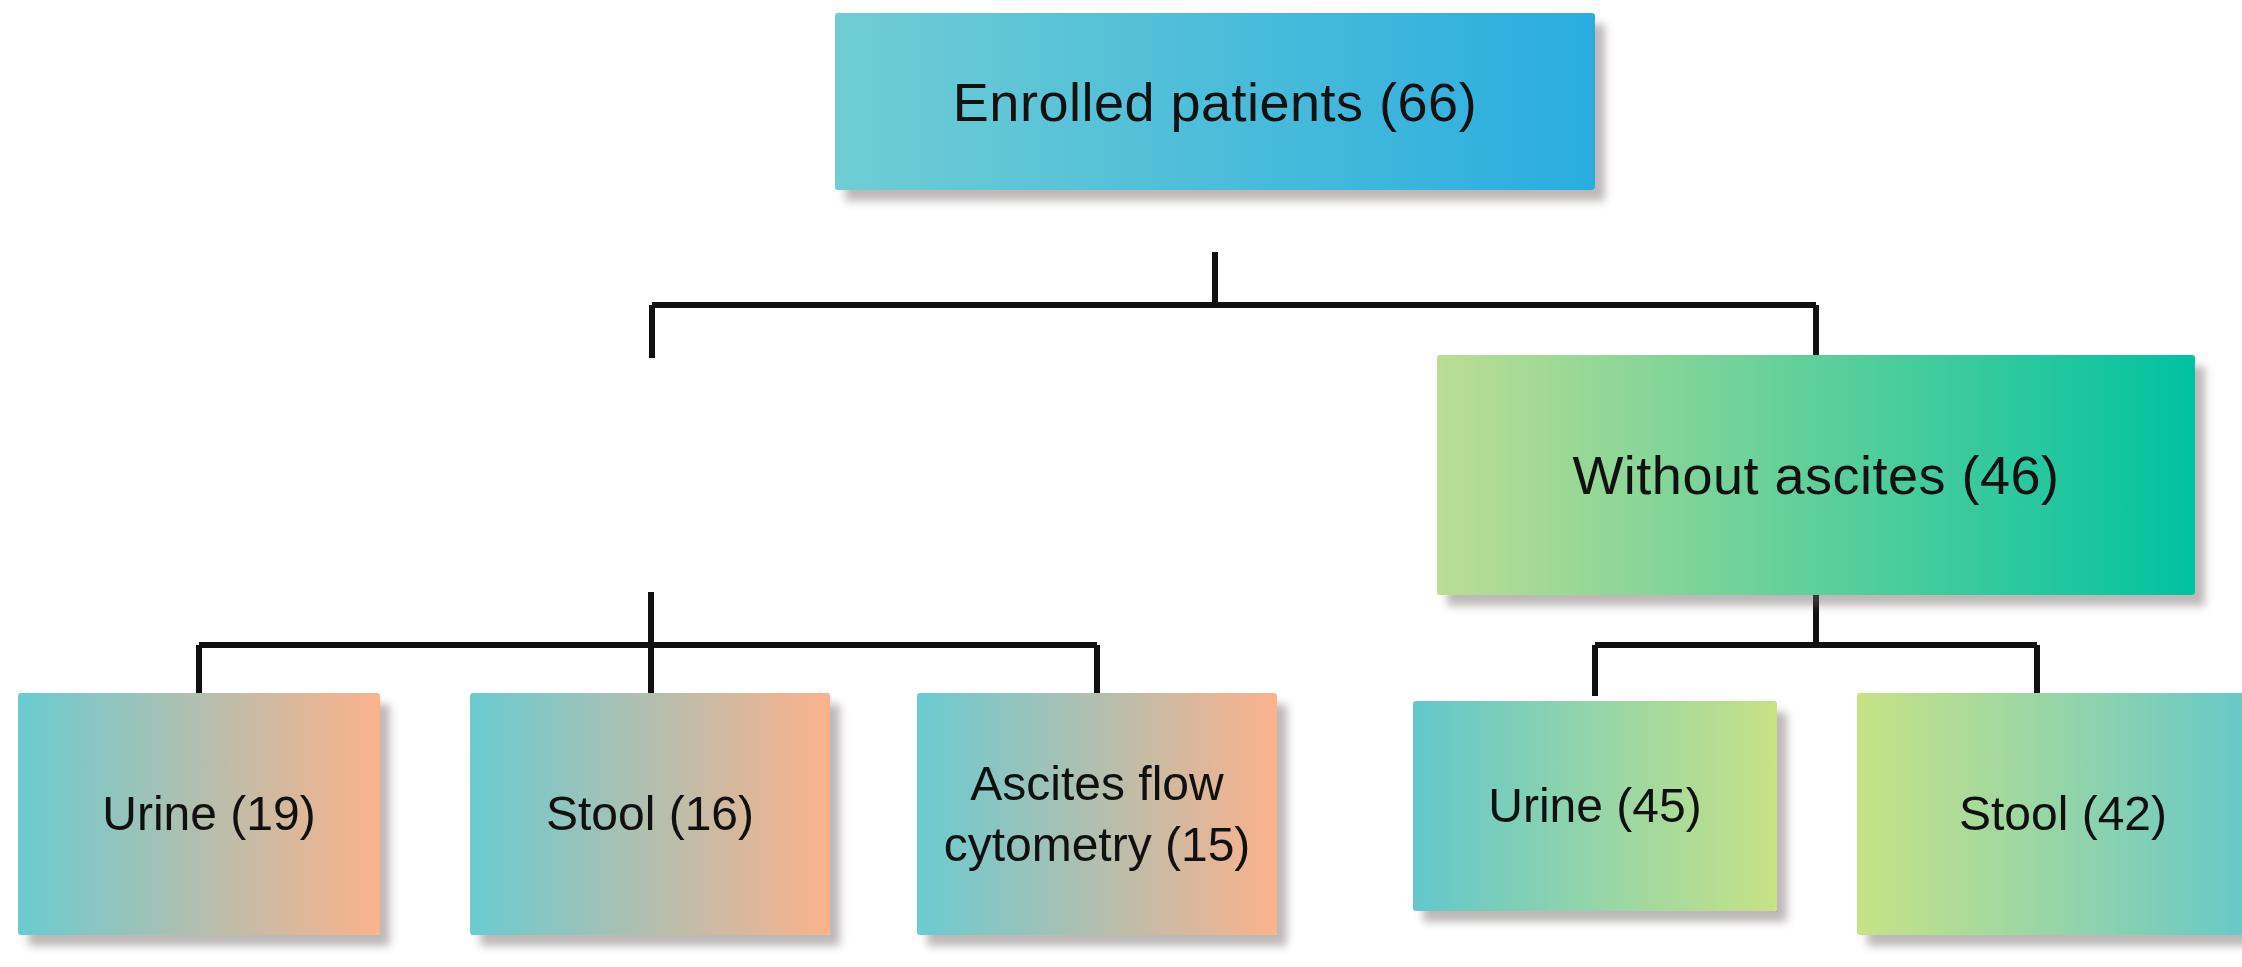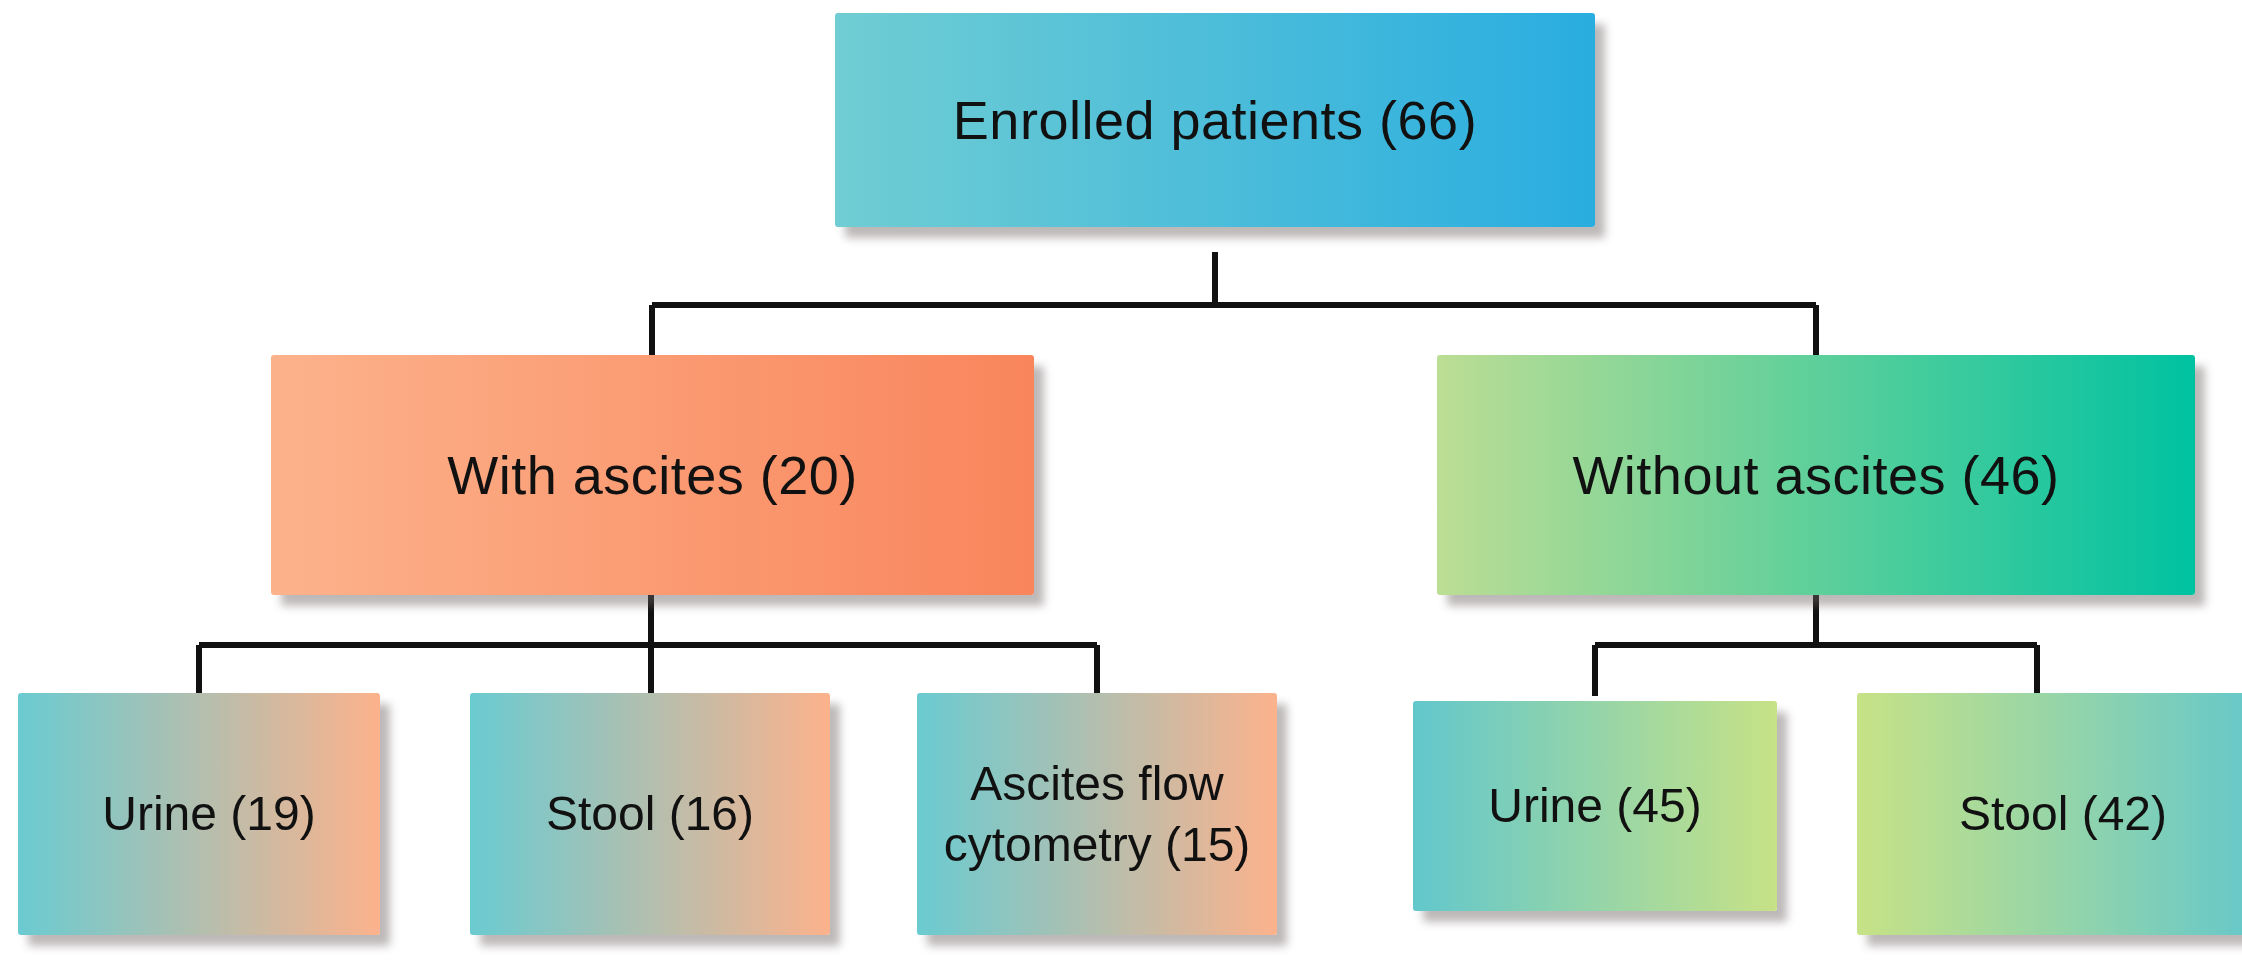--- a/index.html
+++ b/index.html
@@ -36,21 +36,21 @@
   }
   .node.big {
     font-size: 54px;
     letter-spacing: 0.5px;
   }
   .node.leaf {
     font-size: 48px;
     line-height: 1.28;
   }
   
-  .n-root    { left: 835px;  top: 13px;  width: 760px; height: 214px; }
+  .n-root    { left: 835px;  top: 13px;  width: 760px; height: 177px; }
   .n-with    { left: 271px;  top: 355px; width: 763px; height: 240px; }
   .n-without { left: 1437px; top: 355px; width: 758px; height: 240px; text-align: center; }
   .n-urine19 { left: 18px;   top: 693px; width: 362px; height: 242px; padding-left: 28px; }
   .n-stool16 { left: 470px;  top: 693px; width: 360px; height: 242px; }
   .n-afc15   { left: 917px;  top: 693px; width: 360px; height: 242px; }
   .n-urine45 { left: 1413px; top: 693px; width: 364px; height: 210px; margin-top: 8px; }
   .n-stool42 { left: 1857px; top: 693px; width: 412px; height: 242px; }
 </style>
 </head>
 <body>
@@ -63,23 +63,20 @@
 
     <path d="M651 592 V696 M199 645 H1097 M199 645 V696 M1097 645 V696" fill="none" stroke="#111111" stroke-width="6"></path>
 
     <path d="M1816 592 V645 M1595 645 H2037 M1595 645 V696 M2037 645 V696" fill="none" stroke="#111111" stroke-width="6"></path>
   </svg>
 
   <div class="node big n-root" style="background: linear-gradient(90deg, rgb(112, 205, 211), rgb(41, 173, 224));">
     <span>Enrolled patients (66)</span>
   </div>
 
-  <div class="node big n-with" style="background: linear-gradient(90deg, rgb(252, 178, 139), rgb(249, 133, 92));">
-    <span>With ascites (20)</span>
-  </div>
 
   <div class="node big n-without" style="background: linear-gradient(90deg, rgb(188, 221, 148), rgb(0, 194, 161));">
     <span>Without ascites (46)</span>
   </div>
 
   <div class="node leaf n-urine19" style="background: linear-gradient(90deg, rgb(106, 203, 209), rgb(252, 178, 140));">
     <span>Urine (19)</span>
   </div>
 
   <div class="node leaf n-stool16" style="background: linear-gradient(90deg, rgb(106, 203, 209), rgb(252, 178, 140));">

